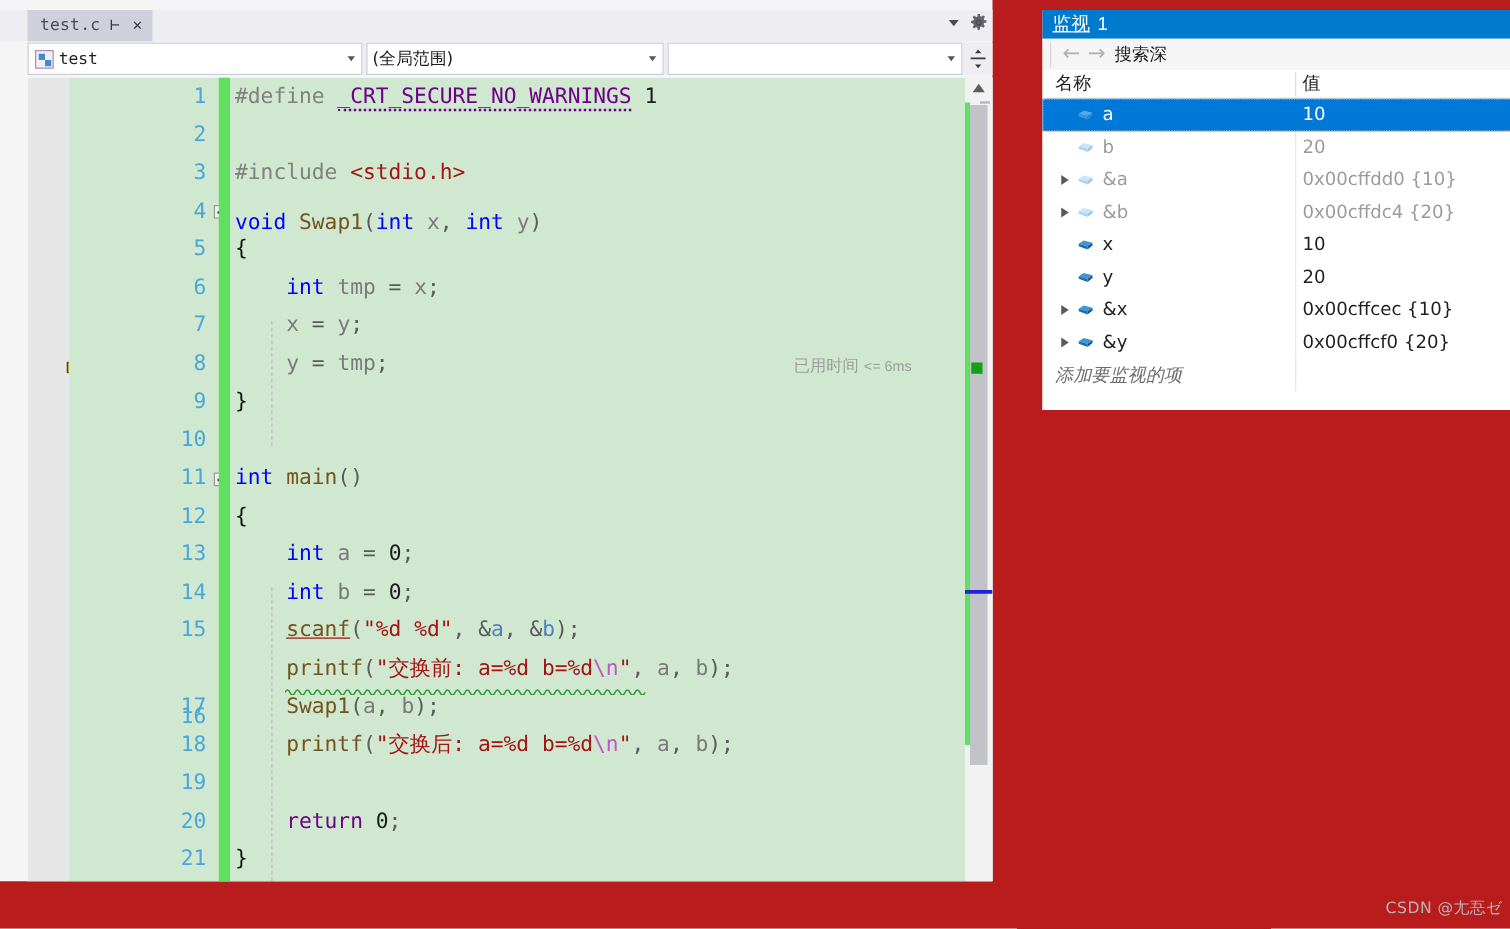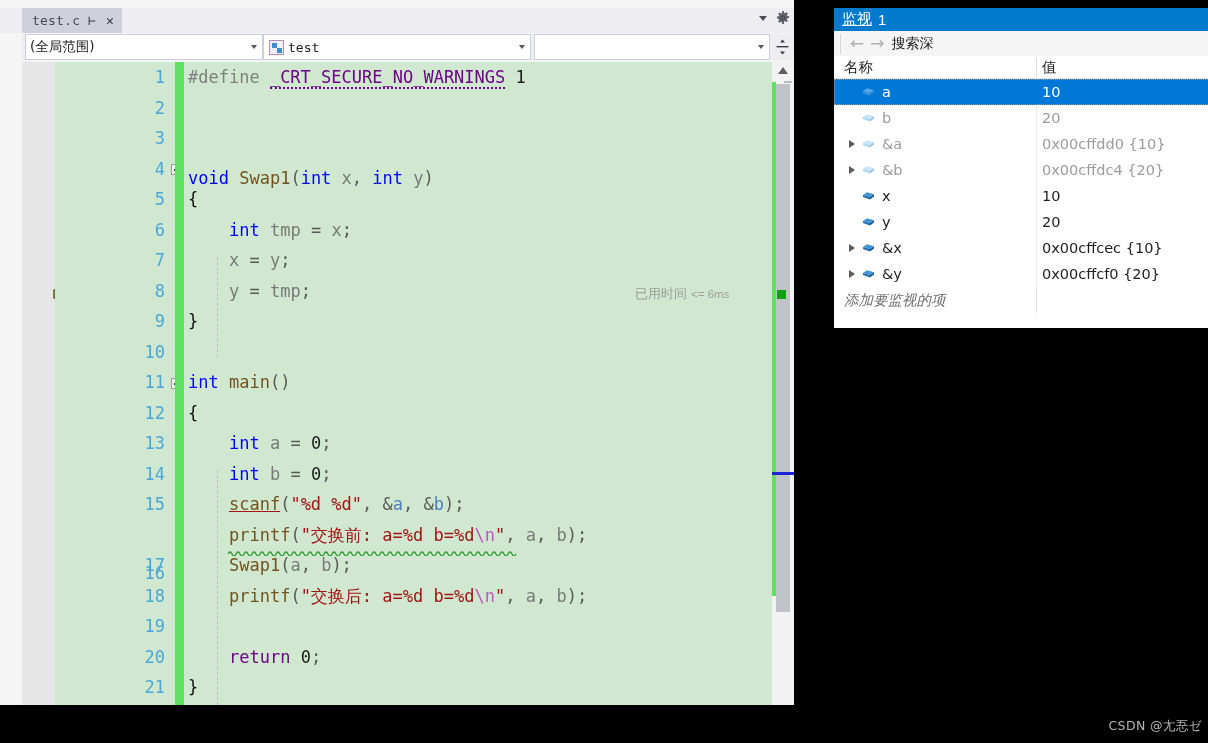--- a/index.html
+++ b/index.html
@@ -4,21 +4,21 @@
 <title>Visual Studio Debug</title>
 <style>
   * { box-sizing: border-box; }
   html, body {
     margin: 0; padding: 0;
     width: 1208px; height: 743px;
     background: #ffffff;
     font-family: "Liberation Sans", sans-serif;
     overflow: hidden;
   }
-  #root { position: relative; width: 1208px; height: 743px; background:#000000; }
+  #root { position: relative; width: 1208px; height: 743px; background:#b91c1c; }
 
   
   #editor-pane {
     position: absolute; left: 0; top: 0; width: 794px; height: 705px;
     background: #f5f5f5;
   }
 
   
   #tab-strip {
     position: absolute; left: 0; top: 8px; width: 794px; height: 25px;
@@ -308,27 +308,27 @@
         <span class="gear">
           <svg width="14" height="14" viewBox="0 0 16 16">
             <path fill="#4a4a55" d="M8 5.2A2.8 2.8 0 1 0 8 10.8 2.8 2.8 0 0 0 8 5.2zm0 1.4a1.4 1.4 0 1 1 0 2.8 1.4 1.4 0 0 1 0-2.8z"></path>
             <path fill="#4a4a55" d="M7 0h2l.3 2.1 1.3.55L12.3 1.4l1.4 1.4-1.25 1.7.55 1.3L15 6.1v2l-2.1.3-.55 1.3 1.25 1.7-1.4 1.4-1.7-1.25-1.3.55L9 14.9H7l-.3-2.1-1.3-.55L3.7 13.5l-1.4-1.4 1.25-1.7-.55-1.3L1 8.4v-2l2.1-.3.55-1.3L2.4 3.1l1.4-1.4 1.7 1.25 1.3-.55L7 0z" opacity=".85"></path>
           </svg>
         </span>
       </div>
     </div>
 
     <div id="nav-bar">
-      <div class="nav-combo" id="combo-member">
-        <span class="combo-text-cjk">(全局范围)</span>
-        <span class="combo-arrow"></span>
-      </div>
       <div class="nav-combo" id="combo-scope">
         <span class="combo-icon"></span>
         <span class="combo-text-mono">test</span>
+        <span class="combo-arrow"></span>
+      </div>
+      <div class="nav-combo" id="combo-member">
+        <span class="combo-text-cjk">(全局范围)</span>
         <span class="combo-arrow"></span>
       </div>
       <div class="nav-combo" id="combo-extra">
         <span class="combo-text-cjk"></span>
         <span class="combo-arrow"></span>
       </div>
       <div id="splitter-btn">
         <svg width="13" height="16" viewBox="0 0 13 16">
           <path fill="#3a3a44" d="M6.5 0.5 L9 3.5 H4z M6.5 15.5 L4 12.5 H9z"></path>
           <rect x="0.5" y="7" width="12" height="1.4" fill="#3a3a44"></rect>
@@ -386,20 +386,21 @@
         <div id="change-bar"></div>
 
         <div id="code-text">
 
           
           <div class="indent-guide" style="left:29px; top:195px; height:100px;"></div>
           <div class="indent-guide" style="left:29px; top:408px; height:250px;"></div>
 
           <div class="cline" style="top:0px;"><span class="t-pp">#define </span><span class="t-macro macro-dots">_CRT_SECURE_NO_WARNINGS</span><span class="t-pp"> </span><span class="t-num">1</span></div>
           <div class="cline" style="top:30.5px;"></div>
+          <div class="cline" style="top:61px;"><span class="t-pp">#include </span><span class="t-str">&lt;stdio.h&gt;</span></div>
           <div class="cline" style="top:101px;"><span class="t-kw">void</span><span class="t-punc"> </span><span class="t-fn">Swap1</span><span class="t-punc">(</span><span class="t-kw">int</span> <span class="t-id">x</span><span class="t-punc">, </span><span class="t-kw">int</span> <span class="t-id">y</span><span class="t-punc">)</span></div>
           <div class="cline" style="top:122px;"><span class="t-black">{</span></div>
           <div class="cline" style="top:152.5px;">    <span class="t-kw">int</span> <span class="t-id">tmp</span> <span class="t-punc">=</span> <span class="t-id">x</span><span class="t-punc">;</span></div>
           <div class="cline" style="top:183px;">    <span class="t-id">x</span> <span class="t-punc">=</span> <span class="t-id">y</span><span class="t-punc">;</span></div>
           <div class="cline" style="top:213.5px;">    <span class="t-id">y</span> <span class="t-punc">=</span> <span class="t-id">tmp</span><span class="t-punc">;</span></div>
           <div class="cline" style="top:244px;"><span class="t-black">}</span></div>
           <div class="cline" style="top:274.5px;"></div>
           <div class="cline" style="top:305px;"><span class="t-kw">int</span> <span class="t-fn">main</span><span class="t-punc">()</span></div>
           <div class="cline" style="top:335.5px;"><span class="t-black">{</span></div>
           <div class="cline" style="top:366px;">    <span class="t-kw">int</span> <span class="t-id">a</span> <span class="t-punc">=</span> <span class="t-num">0</span><span class="t-punc">;</span></div>

